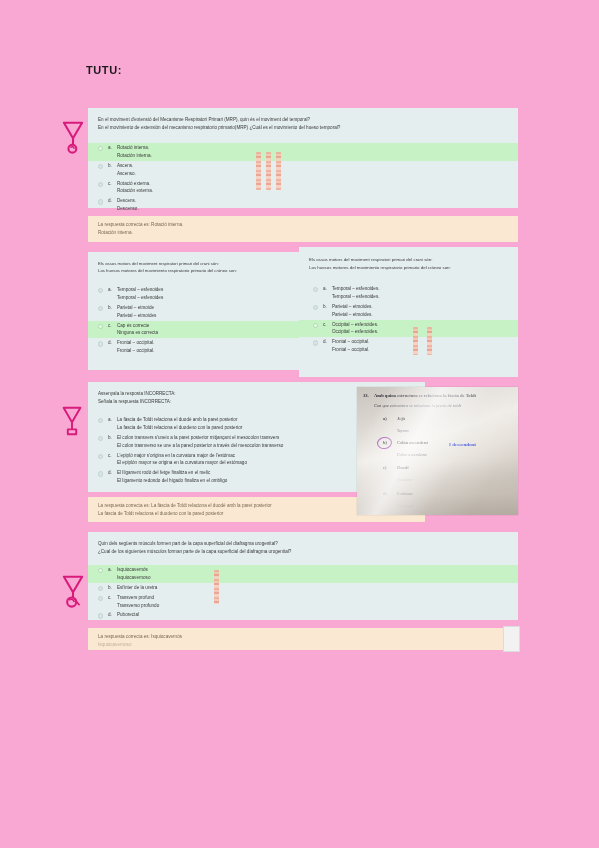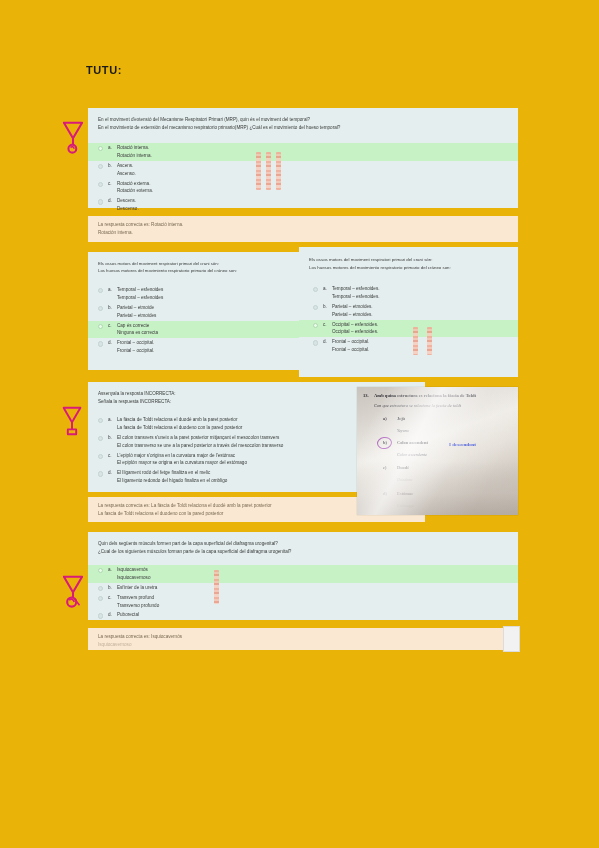--- a/index.html
+++ b/index.html
@@ -2,21 +2,21 @@
 <html><head>
 <meta charset="utf-8">
 <style>
   html,body{margin:0;padding:0;}
   body{
     width:599px;height:848px;background:#ffffff;
     font-family:"Liberation Sans", sans-serif;
     -webkit-font-smoothing:antialiased;
     overflow:hidden;position:relative;
   }
-  .page{position:absolute;inset:0;background:#eab308;}
+  .page{position:absolute;inset:0;background:#f9a8d4;}
 
   
   .doc-title{
     position:absolute;left:86px;top:64px;
     font-size:11px;font-weight:bold;color:#1a1a1a;
     letter-spacing:.6px;
   }
 
   
   .panel{position:absolute;background:#e4eeee;}

